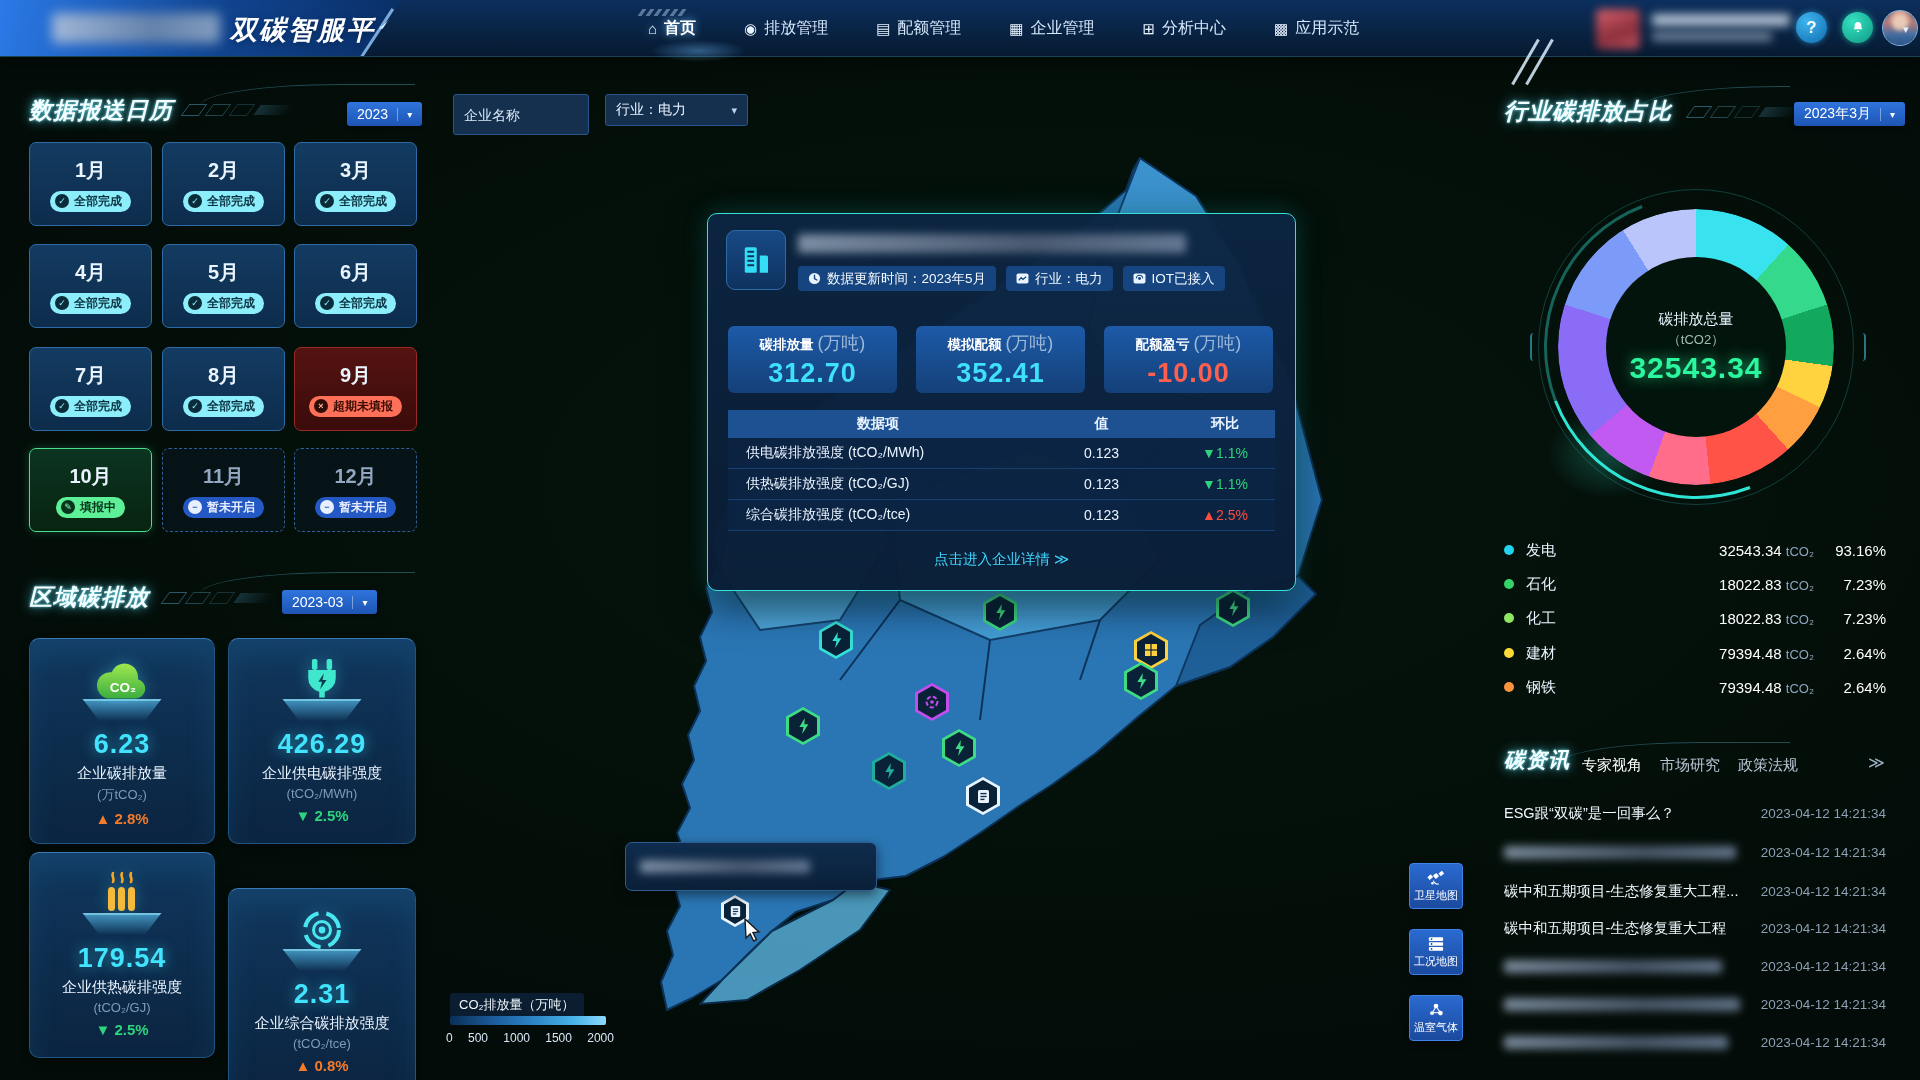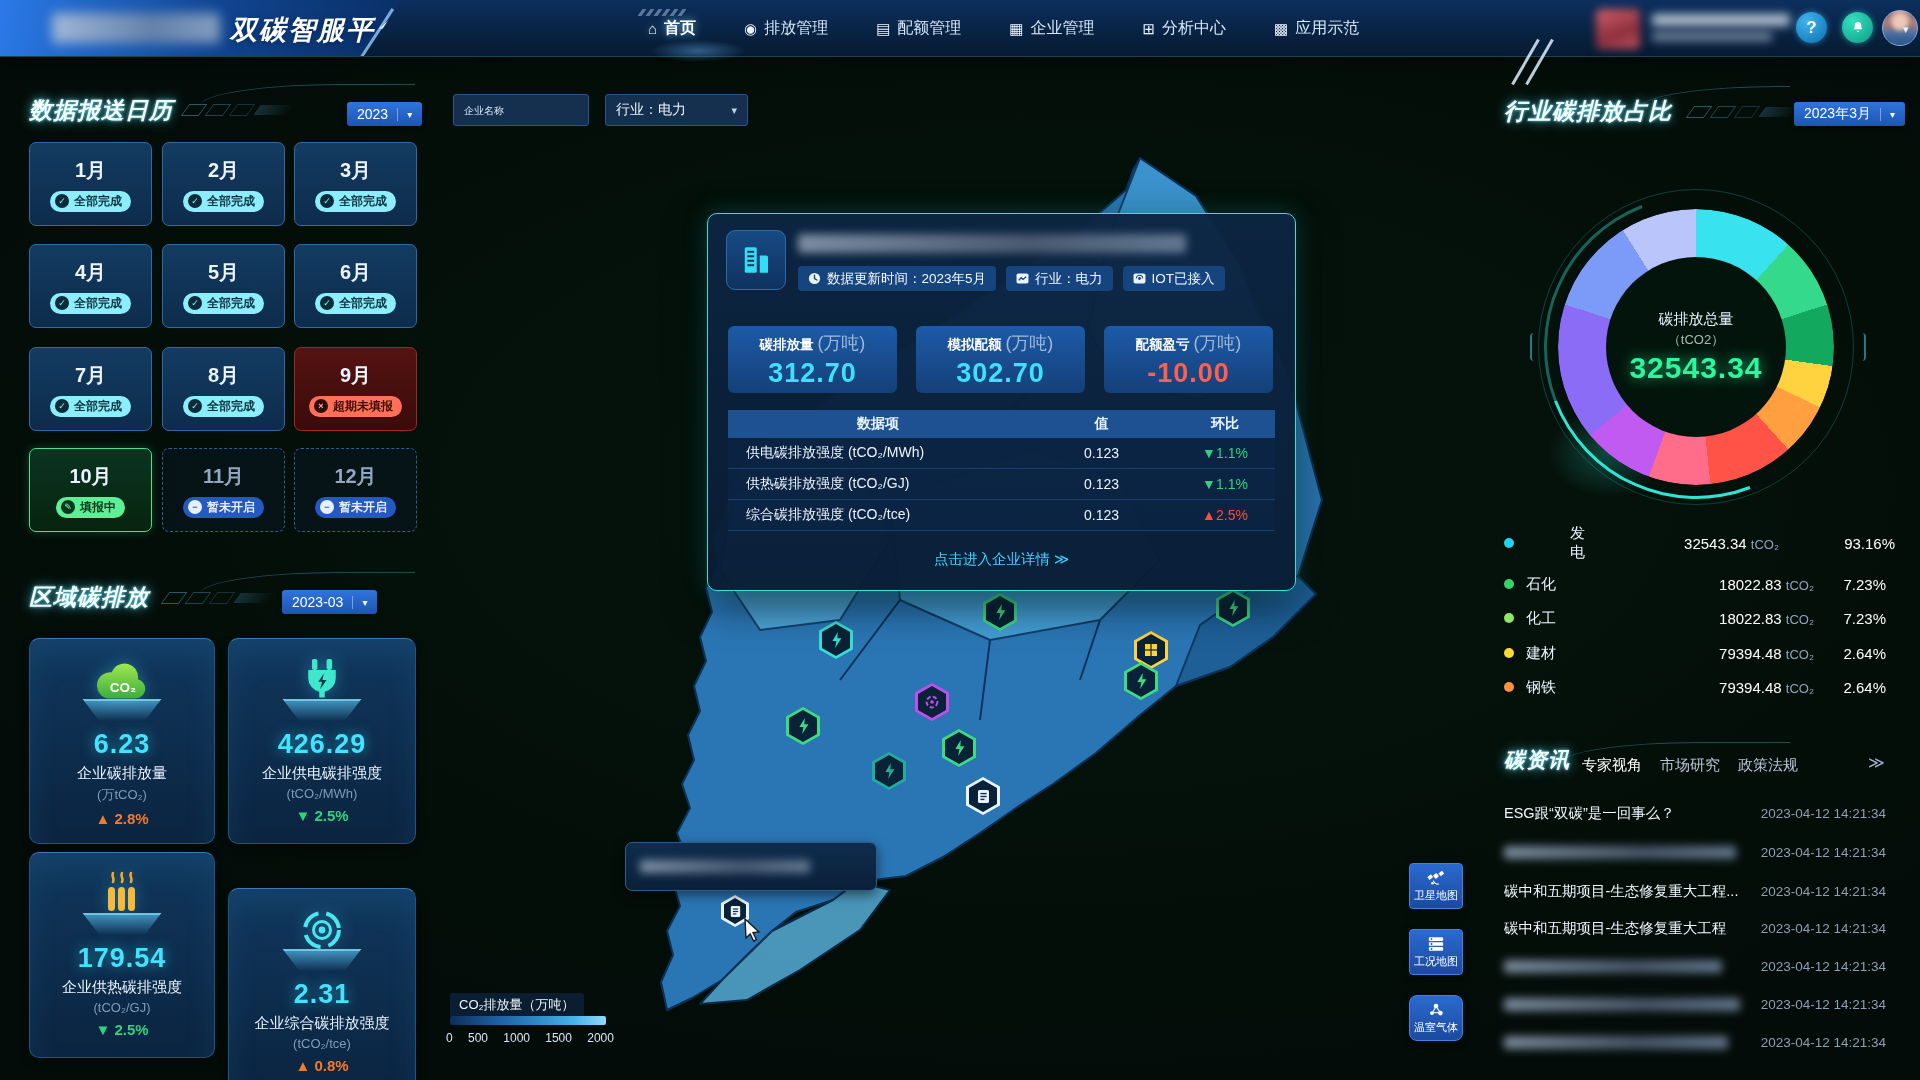--- a/index.html
+++ b/index.html
@@ -73,22 +73,22 @@
     display:flex;flex-direction:column;align-items:center;}
   .rcard .ric{margin-top:16px;height:48px;display:flex;align-items:flex-end;filter:drop-shadow(0 0 8px rgba(80,220,255,.35));}
   .pedestal{width:94px;height:20px;margin-top:-4px;background:linear-gradient(180deg,rgba(96,205,255,.6),rgba(20,80,140,.02));
     clip-path:polygon(8% 0,92% 0,74% 100%,26% 100%);border-top:2px solid rgba(140,230,255,.8);}
   .rval{margin-top:8px;font-size:27px;font-weight:700;color:#41e3fd;text-shadow:0 0 14px rgba(65,227,253,.55);letter-spacing:1px;}
   .rlabel{margin-top:4px;font-size:15px;color:#e9f4ff;}
   .runit{margin-top:3px;font-size:13px;color:#7e9cba;}
   .rdelta{margin-top:6px;font-size:15px;font-weight:bold;}
   .up{color:#f57b2a;} .down{color:#2ed47d;}
   
-  .filter-input{position:absolute;left:453px;top:94px;width:136px;height:32px;box-sizing:border-box;background:#14304e;
-    border:1px solid #28568a;border-radius:3px;color:#eaf4ff;font-size:10px;padding:0 10px;font-family:inherit;}
+  .filter-input{position:absolute;left:453px;top:94px;width:136px;height:41px;box-sizing:border-box;background:#14304e;
+    border:1px solid #28568a;border-radius:3px;color:#eaf4ff;font-size:14px;padding:0 10px;font-family:inherit;}
   .filter-input::placeholder{color:#d9e8fa;opacity:1;}
   .filter-select{position:absolute;left:605px;top:94px;width:143px;height:32px;box-sizing:border-box;background:#14304e;
     border:1px solid #28568a;border-radius:3px;display:flex;align-items:center;justify-content:space-between;padding:0 10px;font-size:14px;color:#eaf4ff;cursor:pointer;}
   .hex{position:absolute;width:34px;height:38px;clip-path:polygon(50% 0,100% 25%,100% 75%,50% 100%,0 75%,0 25%);display:flex;align-items:center;justify-content:center;cursor:pointer;}
   .hex i{position:absolute;inset:3px;clip-path:polygon(50% 0,100% 25%,100% 75%,50% 100%,0 75%,0 25%);background:#0a2238;}
   .hex svg{position:relative;z-index:2;}
   .hex-green{background:#3ddc84;filter:drop-shadow(0 0 6px rgba(61,220,132,.8));}
   .hex-cyan{background:#35e0d6;filter:drop-shadow(0 0 6px rgba(53,224,214,.8));}
   .hex-teal{background:#1fae9e;filter:drop-shadow(0 0 5px rgba(31,174,158,.7));}
   .hex-yellow{background:#ffd23f;filter:drop-shadow(0 0 6px rgba(255,210,63,.8));}
@@ -565,21 +565,21 @@
         <span>IOT已接入</span>
       </div>
     </div>
     <div class="pop-stats">
       <div class="pstat">
         <div class="pl"><b>碳排放量</b> <span>(万吨)</span></div>
         <div class="pv">312.70</div>
       </div>
       <div class="pstat">
         <div class="pl"><b>模拟配额</b> <span>(万吨)</span></div>
-        <div class="pv">302.70</div>
+        <div class="pv">352.41</div>
       </div>
       <div class="pstat">
         <div class="pl"><b>配额盈亏</b> <span>(万吨)</span></div>
         <div class="pv neg">-10.00</div>
       </div>
     </div>
     <div class="ptable">
       <div class="ptr head">
         <div class="c1" style="text-align:center;padding-left:0;">数据项</div>
         <div class="c2">值</div>
@@ -627,21 +627,21 @@
     <div class="donut" id="donut" style="background: conic-gradient(rgb(56, 227, 239) 0deg, rgb(56, 227, 239) 42deg, rgb(52, 217, 140) 42deg, rgb(52, 217, 140) 72deg, rgb(18, 168, 94) 72deg, rgb(18, 168, 94) 98deg, rgb(255, 210, 63) 98deg, rgb(255, 210, 63) 116deg, rgb(255, 159, 64) 116deg, rgb(255, 159, 64) 138deg, rgb(255, 83, 72) 138deg, rgb(255, 83, 72) 174deg, rgb(255, 109, 138) 174deg, rgb(255, 109, 138) 200deg, rgb(192, 90, 240) 200deg, rgb(192, 90, 240) 230deg, rgb(139, 108, 246) 230deg, rgb(139, 108, 246) 288deg, rgb(124, 154, 248) 288deg, rgb(124, 154, 248) 328deg, rgb(185, 197, 251) 328deg, rgb(185, 197, 251) 360deg);"></div>
     <div class="donut-center">
       <div class="dc-label">碳排放总量</div>
       <div class="dc-unit">（tCO2）</div>
       <div class="dc-total">32543.34</div>
     </div>
   </div>
   <div class="bracket" style="left:1530px;top:333px;"></div>
   <div class="bracket" style="left:1856px;top:333px;border-left:none;border-right:2px solid rgba(80,220,255,.5);"></div>
 
-  <div class="ileg-row" style="top:524px;gap:44px;">
+  <div class="ileg-row" style="top:536px;">
     <span class="ileg-dot" style="background:#22d3ee;"></span>
     <span>发电</span>
     <span class="ileg-val"><span style="color:#fff;font-size:15px;">32543.34</span> <span>tCO₂</span></span>
     <span class="ileg-pct">93.16%</span>
   </div>
   <div class="ileg-row" style="top:570px;">
     <span class="ileg-dot" style="background:#34d469;"></span>
     <span>石化</span>
     <span class="ileg-val"><span style="color:#fff;font-size:15px;">18022.83</span> <span>tCO₂</span></span>
     <span class="ileg-pct">7.23%</span>
@@ -723,21 +723,21 @@
           <rect x="2" y="12.5" width="16" height="4" rx="1"></rect>
         </g>
       <g fill="#1b4a9e">
           <circle cx="5" cy="3.5" r="1"></circle>
           <circle cx="5" cy="9" r="1"></circle>
           <circle cx="5" cy="14.5" r="1"></circle>
         </g>
       </svg>
     <span>工况地图</span>
   </div>
-  <div class="layer-btn" style="top:995px;border-radius:8px;">
+  <div class="layer-btn" style="top:995px;">
     <svg width="18" height="16" viewBox="0 0 20 18">
       <g stroke="#fff" stroke-width="1.2">
           <line x1="6" y1="12" x2="10" y2="5"></line>
           <line x1="10" y1="5" x2="15" y2="12"></line>
           <line x1="6" y1="12" x2="15" y2="12"></line>
         </g>
       <g fill="#fff">
           <circle cx="10" cy="4.5" r="2.6"></circle>
           <circle cx="5.5" cy="12.5" r="2.2"></circle>
           <circle cx="15" cy="12.5" r="2.6"></circle>

